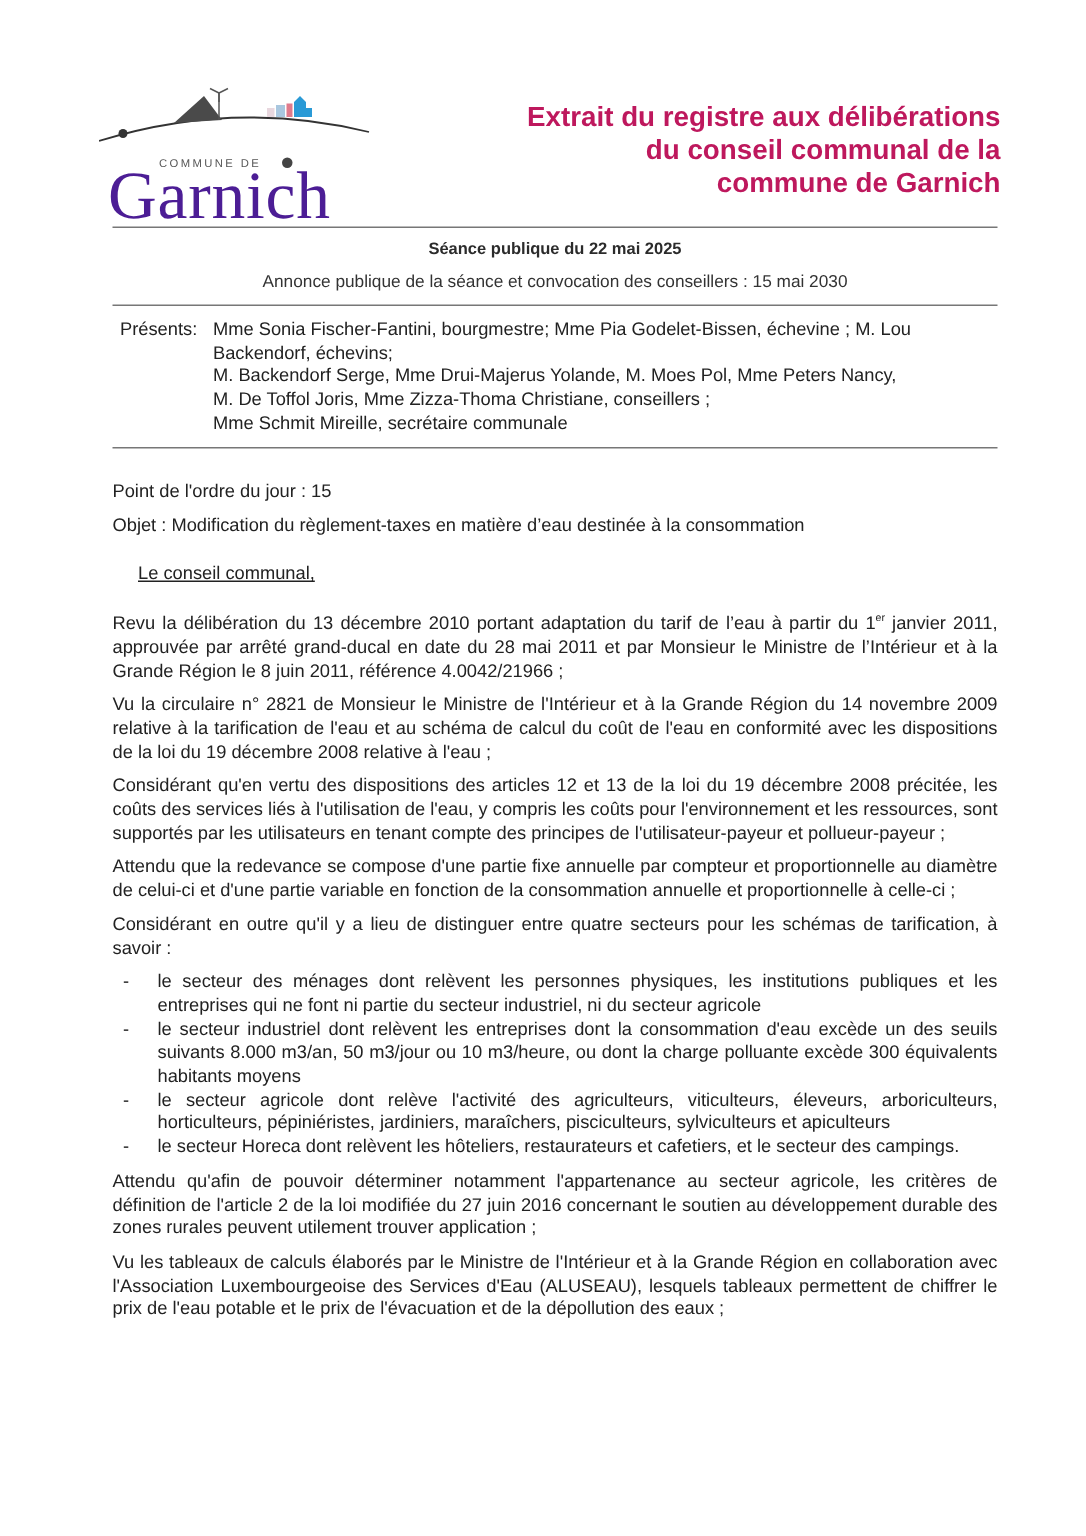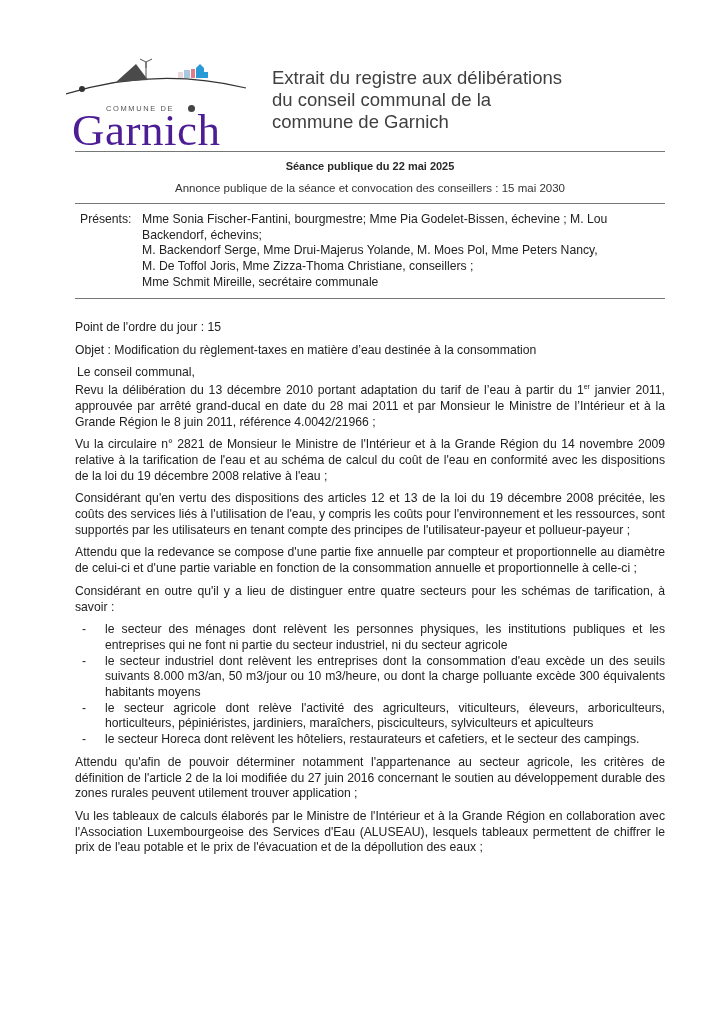--- a/index.html
+++ b/index.html
@@ -12,39 +12,39 @@
   .logo-small {
     position: absolute; left: 40px; top: 46px; font-size: 7.5px; letter-spacing: 1.6px;
     color: #555; font-family: "Liberation Sans", sans-serif;
   }
   .logo-dot { position: absolute; left: 122px; top: 47px; width: 7px; height: 7px; background: #444; border-radius: 50%; }
   .logo-big {
     position: absolute; left: 6px; top: 50px; font-family: "Liberation Serif", serif;
     font-size: 45px; color: #4c1d95; letter-spacing: 0.5px; line-height: 1;
   }
   .title {
-    position: absolute; left: 272px; top: 67px; width: 395px; text-align: left;
-    font-weight: normal; font-size: 18.5px; line-height: 22px; color: #404040;
+    position: absolute; left: 272px; top: 67px; width: 395px; text-align: right;
+    font-weight: bold; font-size: 18.5px; line-height: 22px; color: #be185d;
   }
   .rule { position: absolute; left: 75px; width: 590px; height: 1px; background: #777; }
   .seance {
     position: absolute; left: 75px; top: 160px; width: 590px; text-align: center;
     font-weight: bold; font-size: 11px; color: #2b2b2b;
   }
   .annonce {
     position: absolute; left: 75px; top: 182px; width: 590px; text-align: center;
     font-size: 11.5px; color: #333;
   }
   .presents { position: absolute; left: 80px; top: 212px; width: 590px; font-size: 12.2px; line-height: 15.7px; }
   .presents .label { position: absolute; left: 0; top: 0; }
   .presents .list { margin-left: 62px; }
   .presents .list div { white-space: nowrap; }
   .body-text { position: absolute; left: 75px; top: 320px; width: 590px; font-size: 12.2px; line-height: 15.7px; }
   .para { margin: 0 0 7px 0; text-align: justify; }
-  .para.tight { margin: 2px; }
+  .para.tight { margin: 17px; text-decoration: underline; }
   .bold { font-weight: normal; }
   sup { font-size: 7px; line-height: 0; }
   ul.sectors { list-style: none; margin: 0 0 7px 0; padding: 0; }
   ul.sectors li { position: relative; padding-left: 30px; text-align: justify; }
   ul.sectors li .dash { position: absolute; left: 7px; top: 0; }
 </style>
 </head>
 <body>
 
 <div class="logo">

